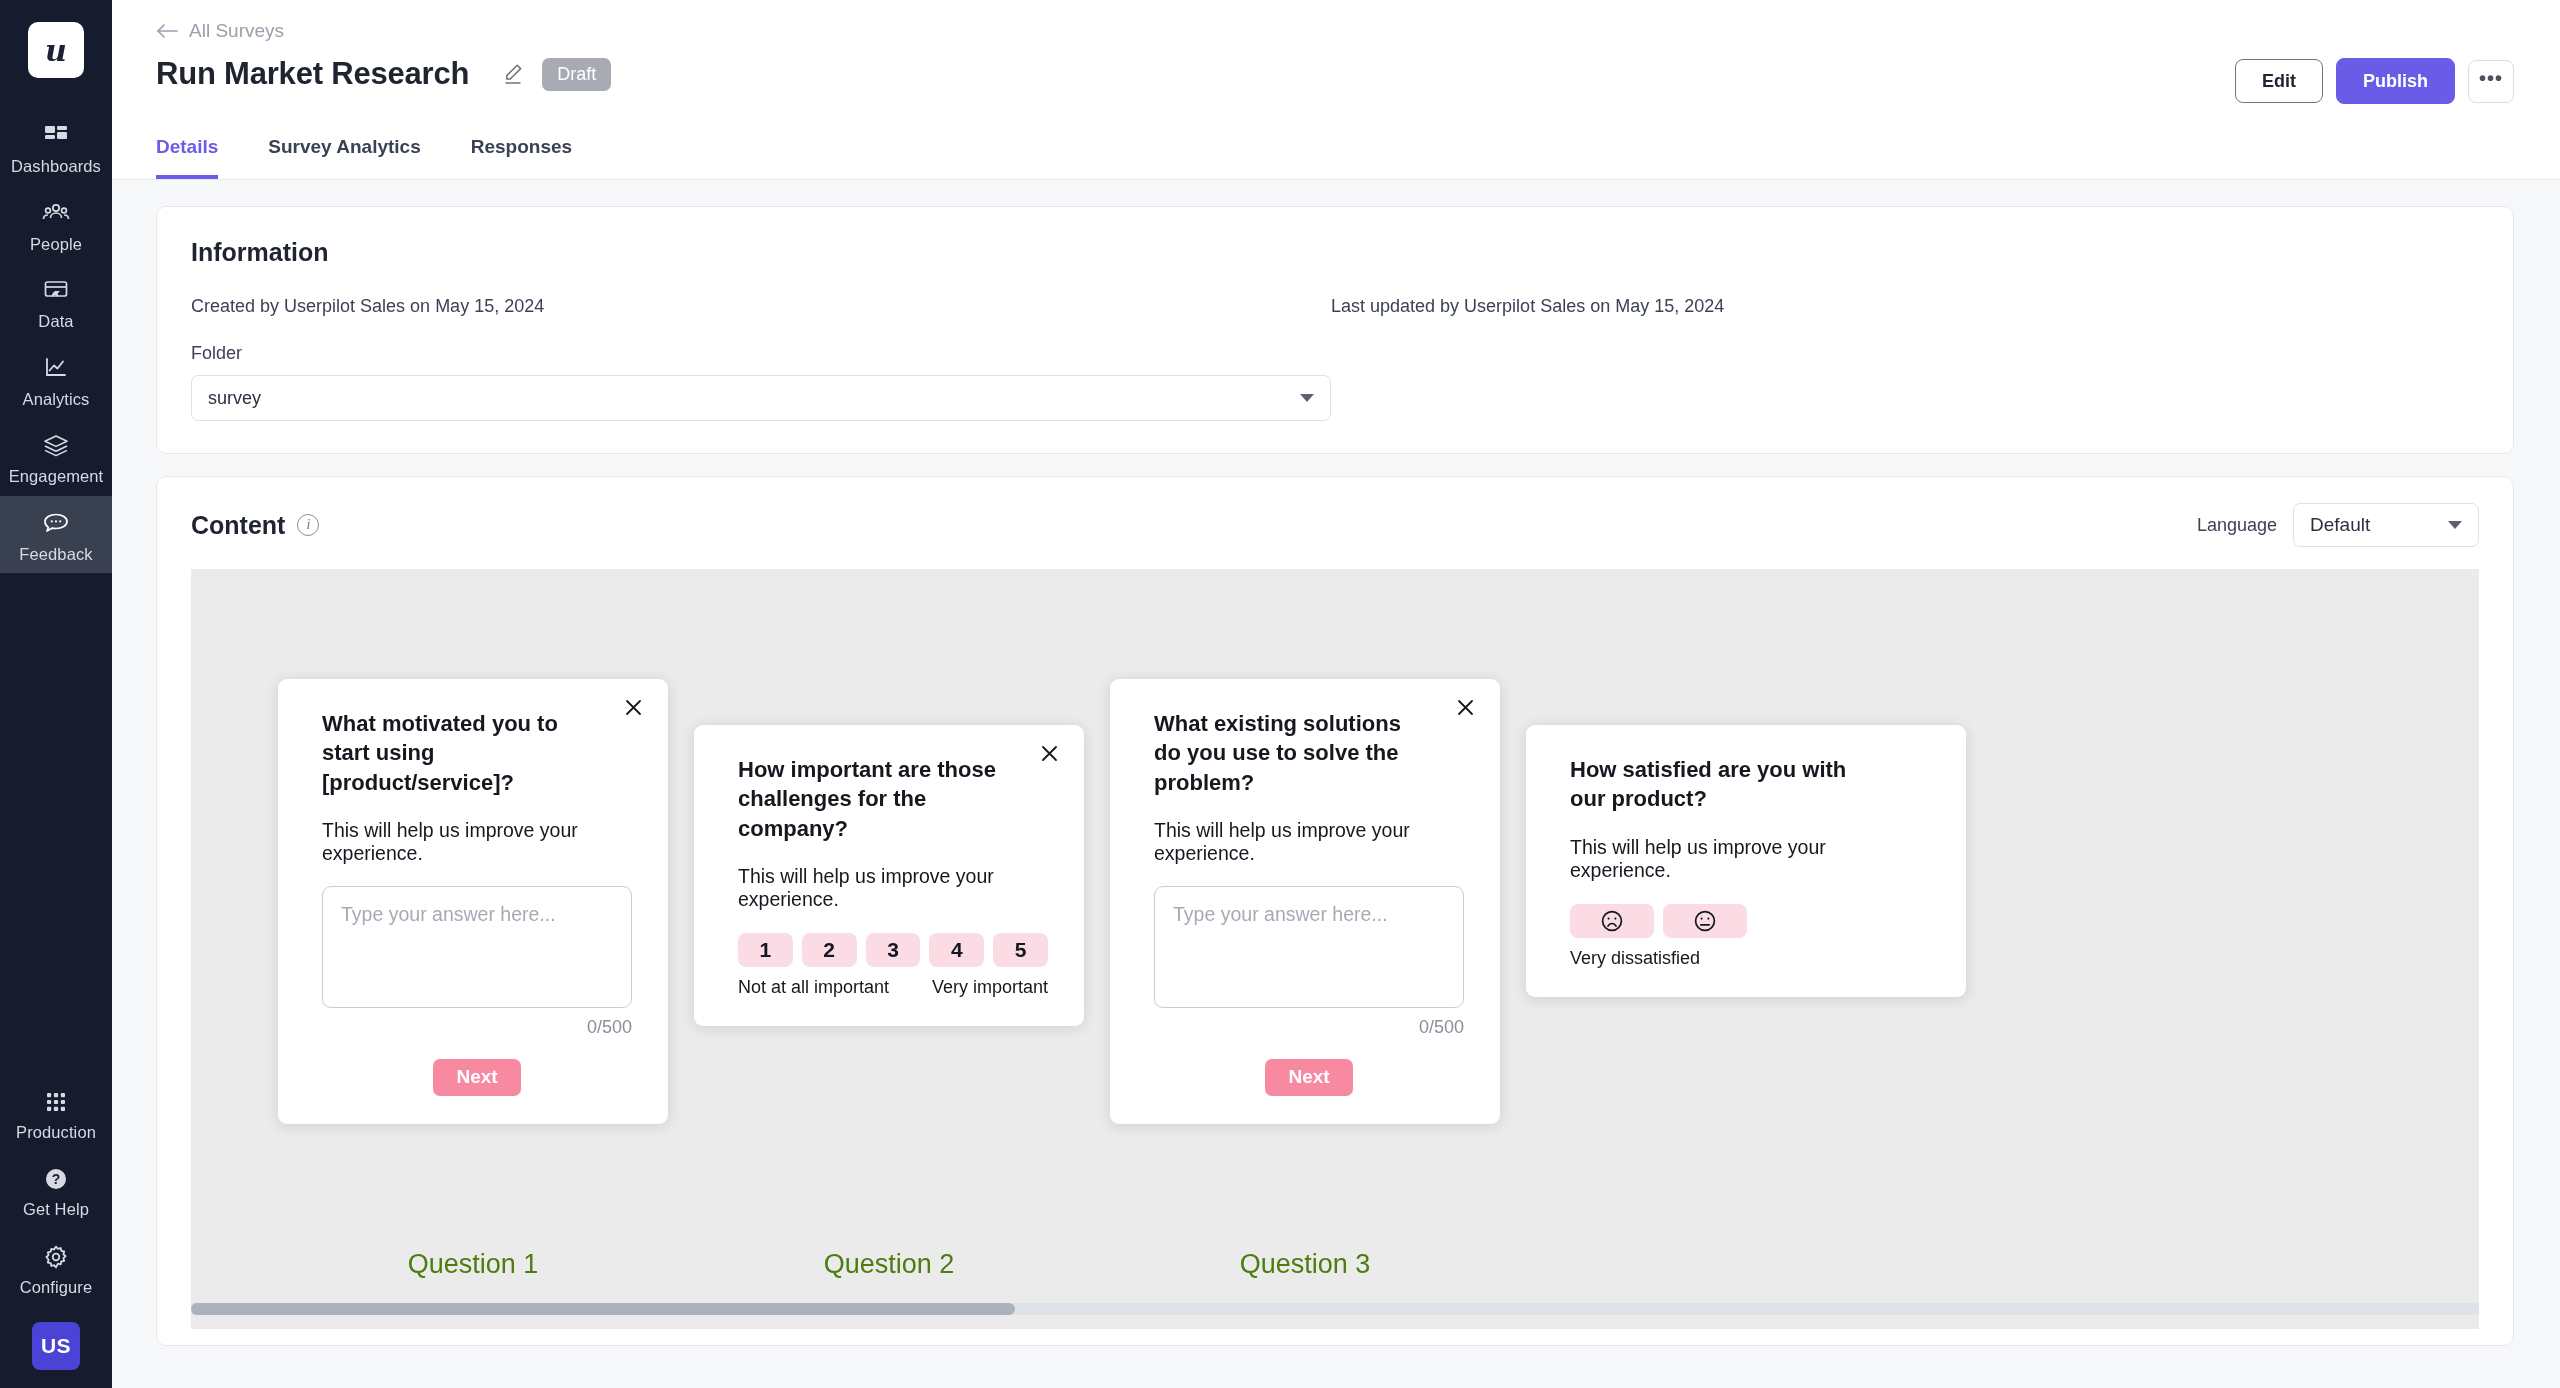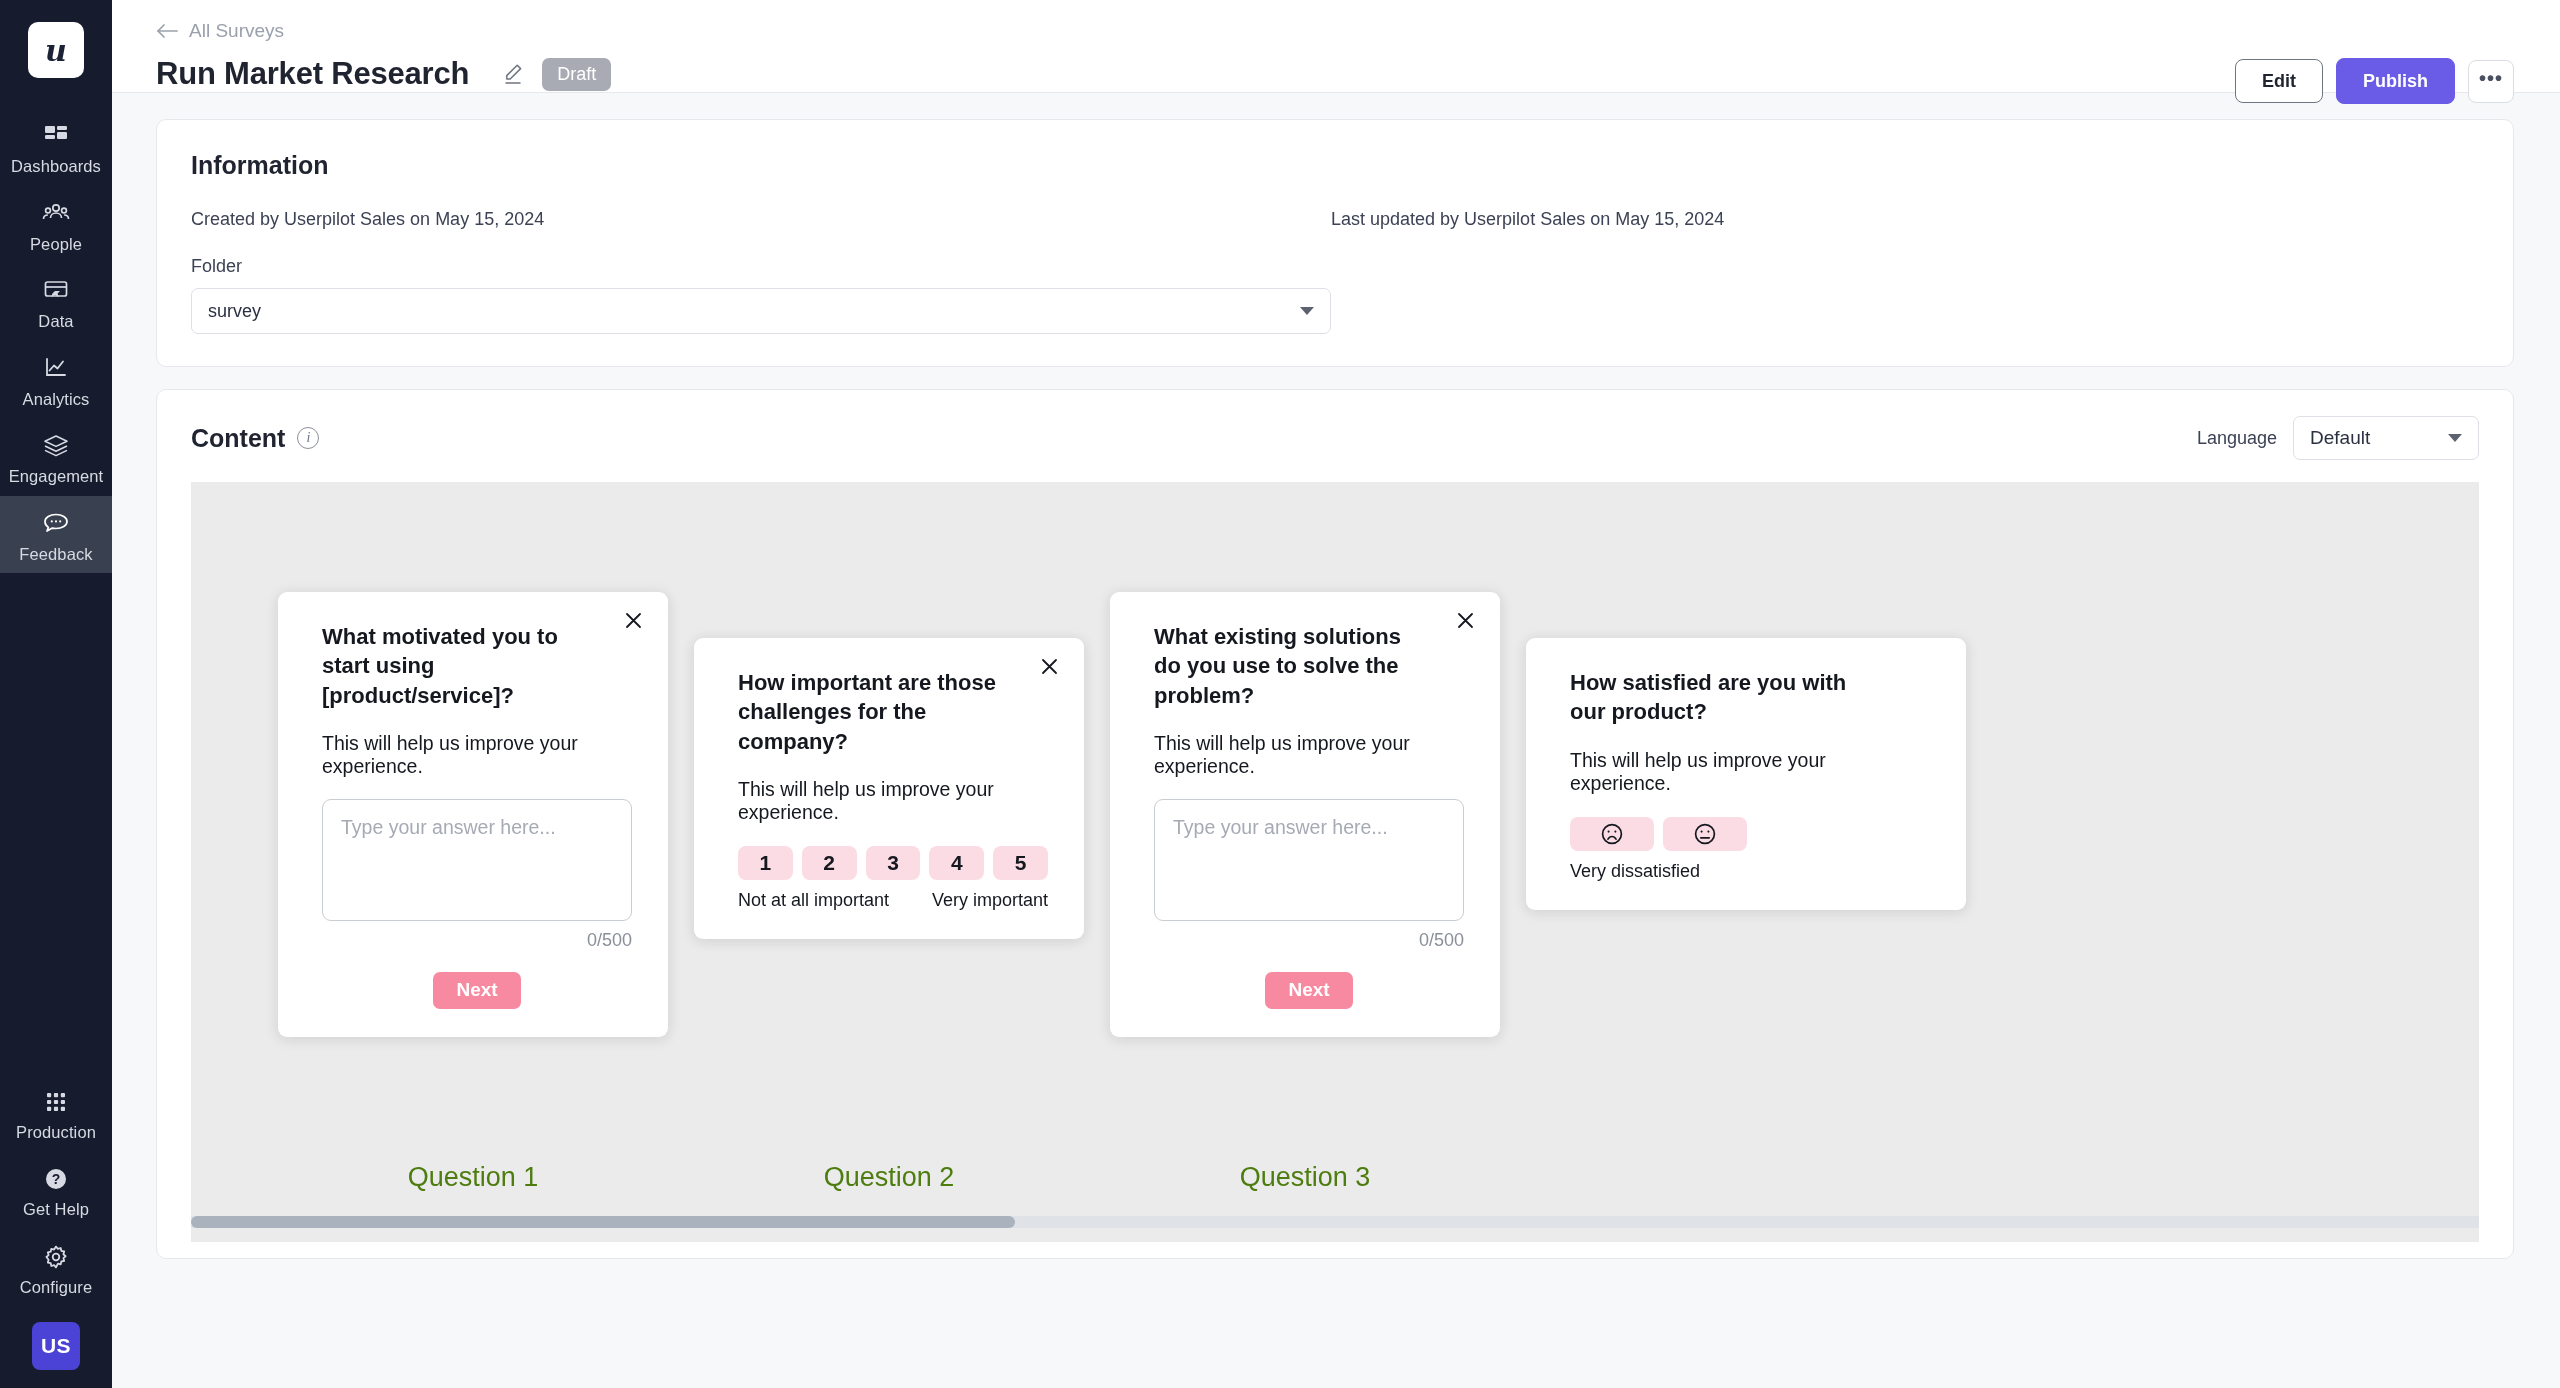--- a/index.html
+++ b/index.html
@@ -326,20 +326,25 @@
         </span>
         <span class="badge-draft">Draft</span>
       </div>
 
       <div class="actions">
         <button class="btn btn-edit">Edit</button>
         <button class="btn btn-publish">Publish</button>
         <button class="btn btn-more">•••</button>
       </div>
 
+      <div class="tabs">
+        <div class="tab active">Details</div>
+        <div class="tab">Survey Analytics</div>
+        <div class="tab">Responses</div>
+      </div>
       <div class="topbar-rule"></div>
     </header>
 
     <div class="content-wrap">
 
       <section class="card card-info">
         <h2 class="card-heading">Information</h2>
         <div class="meta-row">
           <div class="meta-left">
             <span class="meta-text">Created by Userpilot Sales on May 15, 2024</span>

